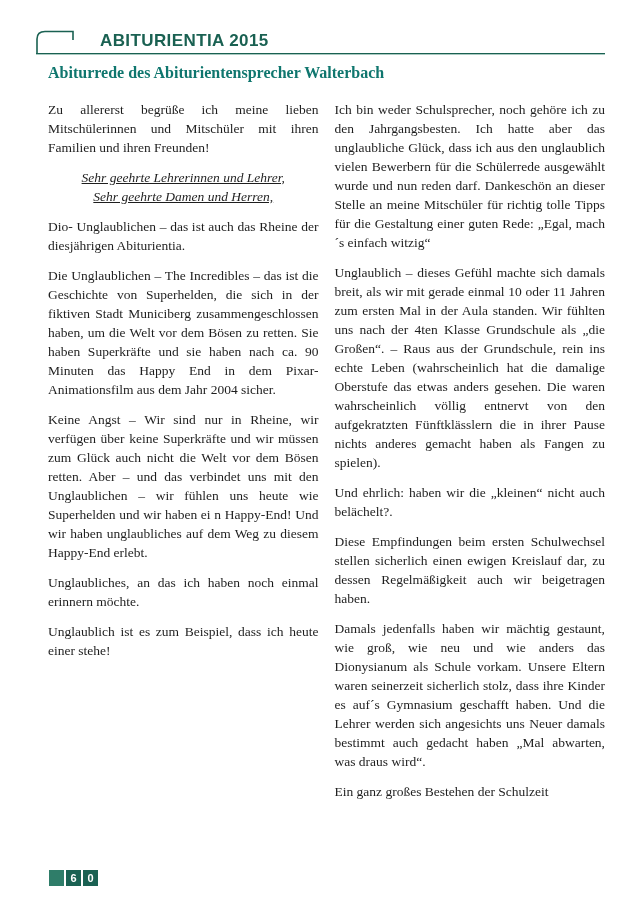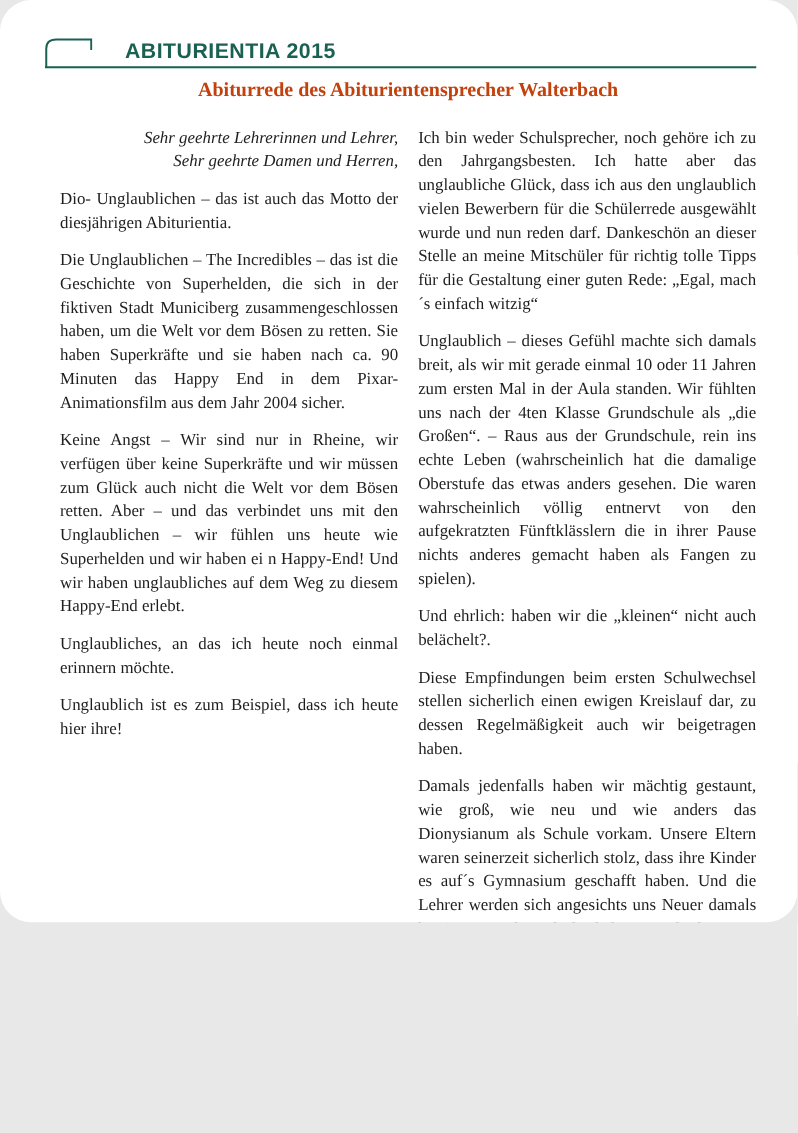--- a/index.html
+++ b/index.html
@@ -7,25 +7,24 @@
     --accent-light:#2f7d69;
     --rule-light:#a9cac1;
     --ink:#1e1e1e;
     --paper:#ffffff;
   }
   *{box-sizing:border-box;margin:0;padding:0;}
   html,body{background:#e8e8e8;}
   body{display:flex;justify-content:center;font-family:"Liberation Serif",serif;}
   .page{
     position:relative;
-    width:638px;height:738px;
+    width:638px;height:906px;
     background:var(--paper);
     color:var(--ink);
     overflow:hidden;
-    border-radius:25px;
   }
   
   .header{position:relative;height:55px;}
   .corner-tab{position:absolute;left:36px;top:30px;}
   .section-title{
     position:absolute;left:100px;top:31px;
     font-family:"Liberation Sans",sans-serif;
     font-weight:bold;font-size:17px;letter-spacing:.4px;
     color:var(--accent);
     white-space:nowrap;
@@ -33,39 +32,39 @@
   .header-rule{
     position:absolute;left:36px;top:53px;
     width:569px;height:2px;
     background:linear-gradient(to bottom,var(--accent) 0 55%,var(--rule-light) 55% 100%);
   }
   
   .article-title{
     margin:9px 33px 15px 48px;
     font-family:"Liberation Serif",serif;
     font-weight:bold;font-size:16px;
-    color:#c2410c;
-    text-align:center;
+    color:#0f766e;
   }
   
   .columns{
     display:flex;gap:16px;
     margin:18px 33px 0 48px;
     height:772px;overflow:hidden;
   }
   .col{flex:1 1 0;min-width:0;}
   .col p{
     font-size:13.5px;line-height:19px;
     text-align:justify;
     hyphens:auto;-webkit-hyphens:auto;
     margin:0 0 11px 0;
   }
   .col p.salutation{
     font-style:italic;
-    text-align:right;
+    text-align:center;
+    text-decoration:underline;
   }
   
   .page-footer{
     position:absolute;left:49px;top:870px;
     display:flex;gap:2px;
   }
   .pg-sq{
     width:15px;height:16px;
     display:flex;align-items:center;justify-content:center;
     font-family:"Liberation Sans",sans-serif;
@@ -85,26 +84,27 @@
     </svg>
     <div class="section-title">ABITURIENTIA 2015</div>
     <div class="header-rule"></div>
   </header>
 
   <h2 class="article-title">Abiturrede des Abiturientensprecher Walterbach</h2>
 
   <main class="columns">
 
     <div class="col">
+      <p>Zu allererst begrüße ich meine lieben Mitschülerinnen und Mitschüler mit ihren Familien und ihren Freunden!</p>
       <p class="salutation"><span>Sehr geehrte Lehrerinnen und Lehrer,</span><br><span>Sehr geehrte Damen und Herren,</span></p>
-      <p>Dio- Unglaublichen – das ist auch das Motto der diesjährigen Abiturientia.</p>
+      <p>Dio- Unglaublichen – das ist auch das Rheine der diesjährigen Abiturientia.</p>
       <p>Die Unglaublichen – The Incredibles – das ist die Geschichte von Superhelden, die sich in der fiktiven Stadt Municiberg zusammengeschlossen haben, um die Welt vor dem Bösen zu retten. Sie haben Superkräfte und sie haben nach ca. 90 Minuten das Happy End in dem Pixar- Animationsfilm aus dem Jahr 2004 sicher.</p>
       <p>Keine Angst – Wir sind nur in Rheine, wir verfügen über keine Superkräfte und wir müssen zum Glück auch nicht die Welt vor dem Bösen retten. Aber – und das verbindet uns mit den Unglaublichen – wir fühlen uns heute wie Superhelden und wir haben ei n Happy-End! Und wir haben unglaubliches auf dem Weg zu diesem Happy-End erlebt.</p>
-      <p>Unglaubliches, an das ich heute noch einmal erinnern möchte.</p>
-      <p>Unglaublich ist es zum Beispiel, dass ich heute hier ihre!</p>
+      <p>Unglaubliches, an das ich haben noch einmal erinnern möchte.</p>
+      <p>Unglaublich ist es zum Beispiel, dass ich heute einer stehe!</p>
     </div>
 
     <div class="col">
       <p>Ich bin weder Schulsprecher, noch gehöre ich zu den Jahrgangsbesten. Ich hatte aber das unglaubliche Glück, dass ich aus den unglaublich vielen Bewerbern für die Schülerrede ausgewählt wurde und nun reden darf. Dankeschön an dieser Stelle an meine Mitschüler für richtig tolle Tipps für die Gestaltung einer guten Rede: „Egal, mach´s einfach witzig“</p>
       <p>Unglaublich – dieses Gefühl machte sich damals breit, als wir mit gerade einmal 10 oder 11 Jahren zum ersten Mal in der Aula standen. Wir fühlten uns nach der 4ten Klasse Grundschule als „die Großen“. – Raus aus der Grundschule, rein ins echte Leben (wahrscheinlich hat die damalige Oberstufe das etwas anders gesehen. Die waren wahrscheinlich völlig entnervt von den aufgekratzten Fünftklässlern die in ihrer Pause nichts anderes gemacht haben als Fangen zu spielen).</p>
       <p>Und ehrlich: haben wir die „kleinen“ nicht auch belächelt?.</p>
       <p>Diese Empfindungen beim ersten Schulwechsel stellen sicherlich einen ewigen Kreislauf dar, zu dessen Regelmäßigkeit auch wir beigetragen haben.</p>
       <p>Damals jedenfalls haben wir mächtig gestaunt, wie groß, wie neu und wie anders das Dionysianum als Schule vorkam. Unsere Eltern waren seinerzeit sicherlich stolz, dass ihre Kinder es auf´s Gymnasium geschafft haben. Und die Lehrer werden sich angesichts uns Neuer damals bestimmt auch gedacht haben „Mal abwarten, was draus wird“.</p>
       <p>Ein ganz großes Bestehen der Schulzeit</p>
     </div>

